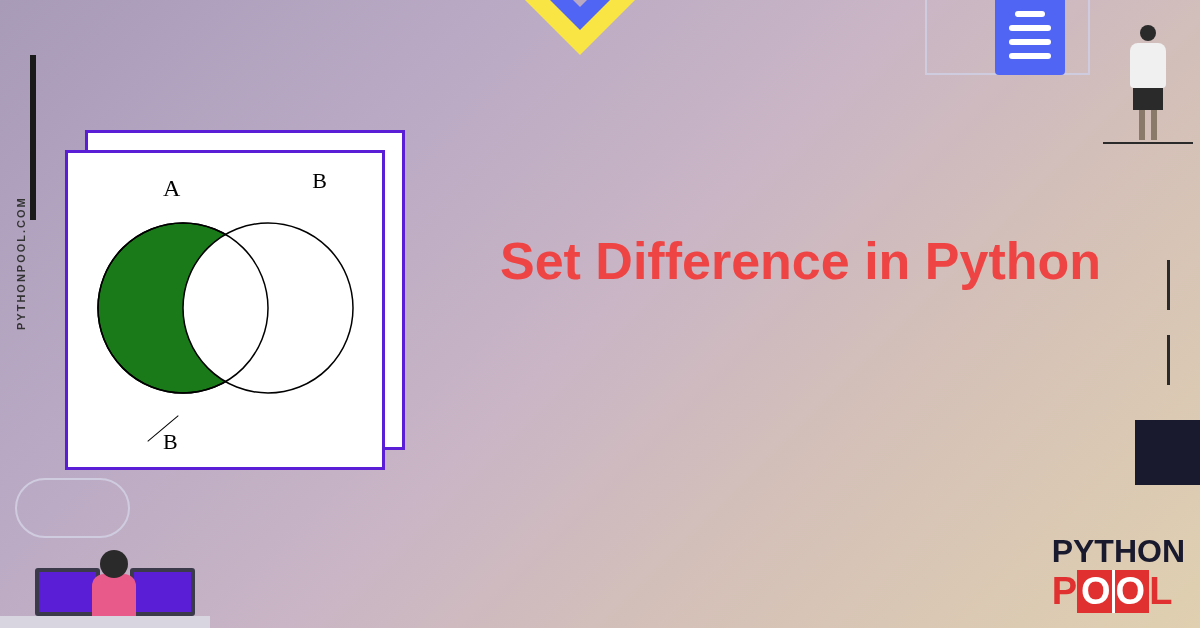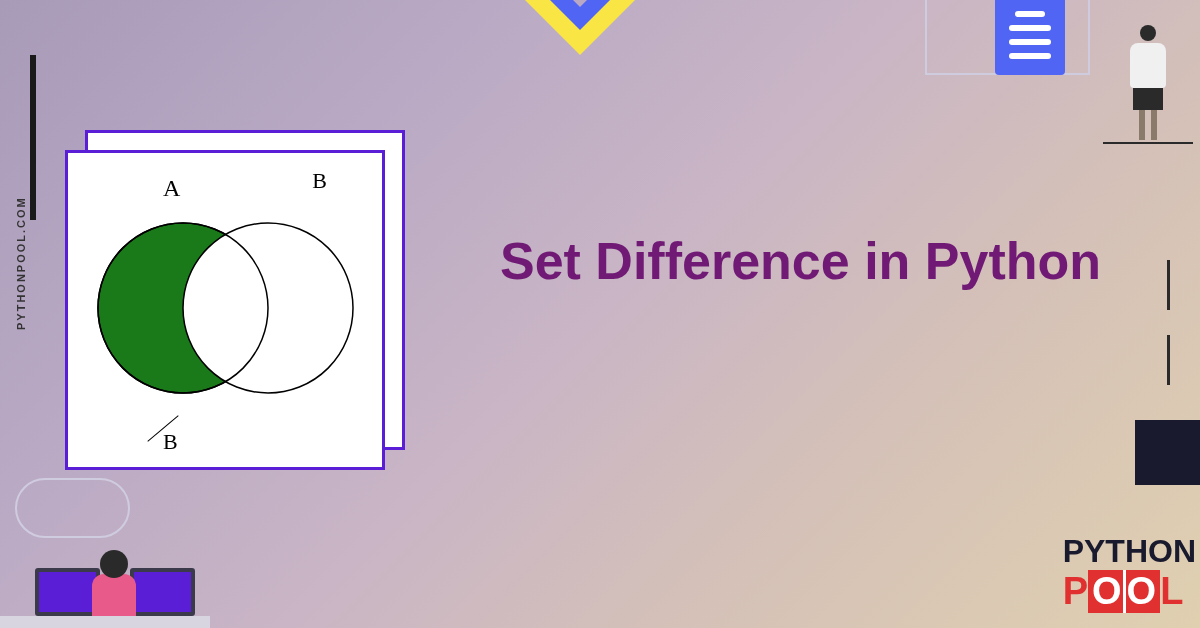--- a/index.html
+++ b/index.html
@@ -192,21 +192,21 @@
       background: #000;
       transform: rotate(-40deg);
     }
 
     
     .heading {
       position: absolute;
       top: 230px; left: 500px;
       font-size: 52px;
       font-weight: 700;
-      color: #701a75;
+      color: #ef4444;
       line-height: 1.2;
       text-align: center;
     }
 
     
     .tick-1 {
       position: absolute;
       top: 260px; right: 30px;
       width: 3px; height: 50px;
       background: #2a2a2a;
@@ -273,21 +273,21 @@
       bottom: 90px; left: 15px;
       width: 115px; height: 60px;
       border: 2px solid #d0cce0;
       border-radius: 30px;
       background: transparent;
     }
 
     
     .logo-container {
       position: absolute;
-      bottom: 15px; right: 4px;
+      bottom: 15px; right: 15px;
     }
     .logo-python {
       font-family: Arial Black, Arial, sans-serif;
       font-size: 32px;
       font-weight: 900;
       letter-spacing: 0px;
       color: #1a1a2e;
       text-align: right;
     }
     .logo-pool {

